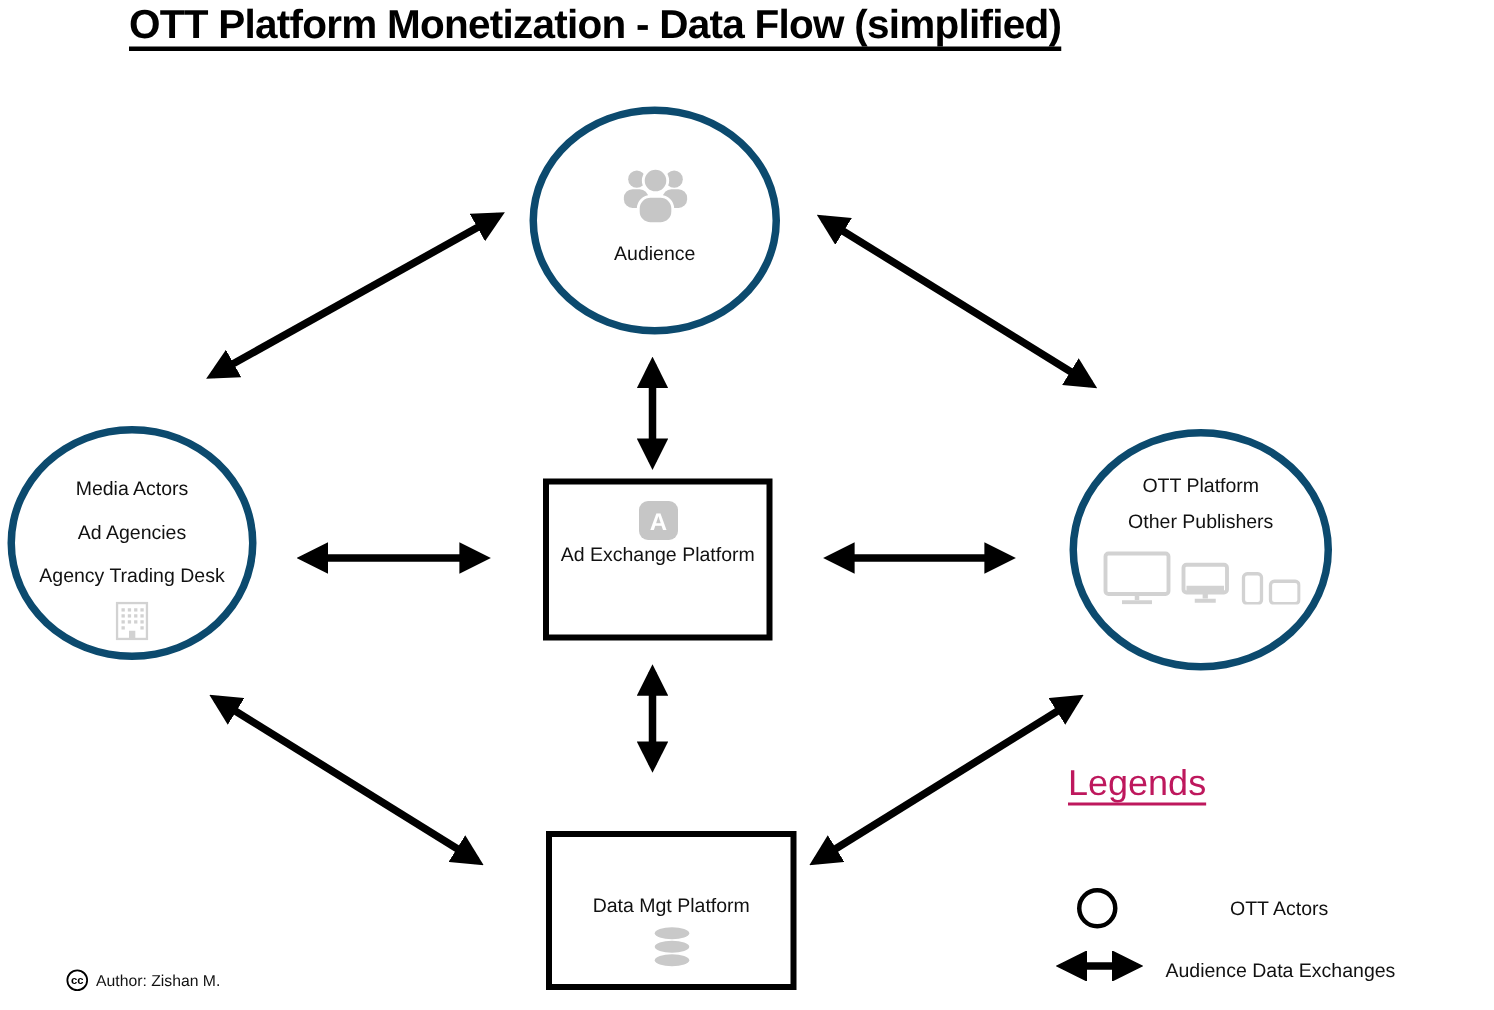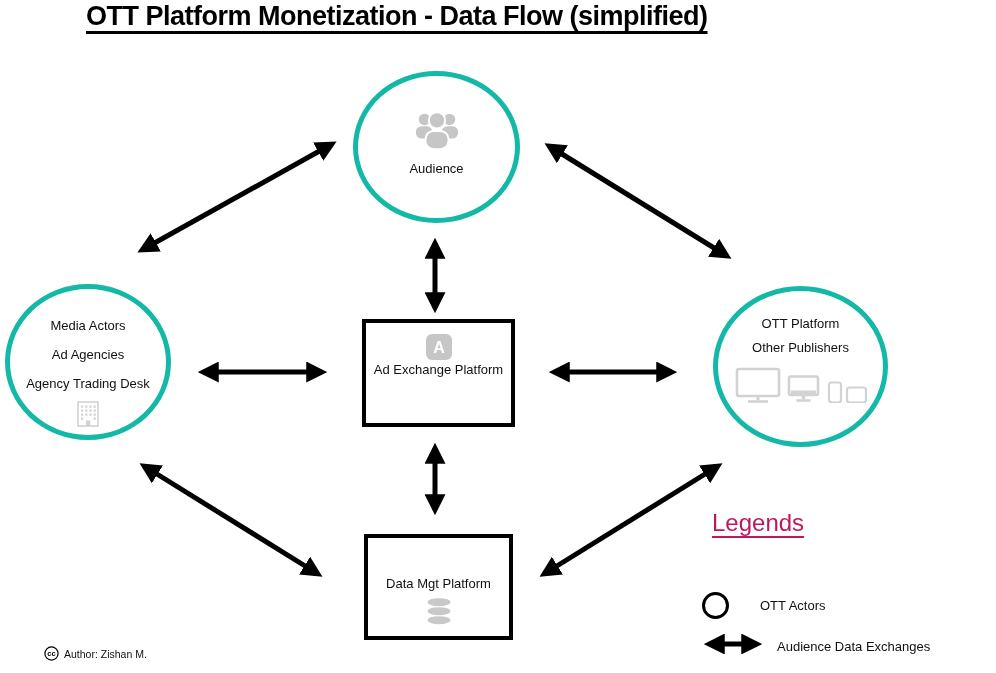--- a/index.html
+++ b/index.html
@@ -11,21 +11,21 @@
   }
   .page-title {
     position: absolute; left: 86px; top: 1px;
     font-size: 27px; font-weight: bold; letter-spacing: -0.5px;
     white-space: nowrap;
     text-decoration: underline; text-decoration-thickness: 3px;
     text-underline-offset: 6px; color: #000;
   }
   .overlay { position: absolute; left: 0; top: 0; }
   .circle-node {
-    position: absolute; border: 5px solid #14b8a6; border-radius: 50%;
+    position: absolute; border: 5px solid #0c4a6e; border-radius: 50%;
     background: #fff; display: flex; flex-direction: column;
     align-items: center; justify-content: center; text-align: center;
   }
   .rect-node {
     position: absolute; border: 4px solid #000; background: #fff;
     display: flex; flex-direction: column; align-items: center; text-align: center;
   }
   .node-label { font-size: 13px; color: #111; line-height: 15px; }
   .circle-line { font-size: 13px; line-height: 15px; margin: 7px 0; }
   .legend-heading {
@@ -127,35 +127,35 @@
           <rect x="56" y="23.5" width="25" height="3.5" fill="#d2d2d2" stroke="none"></rect>
           <line x1="68.5" y1="28" x2="68.5" y2="32" stroke-width="3.5"></line>
           <line x1="61.5" y1="33.5" x2="75.5" y2="33.5" stroke-width="2.6"></line>
         </g>
         <rect x="94" y="15.5" width="12" height="20" rx="2.5" stroke-width="2.2"></rect>
         <rect x="112" y="20.5" width="19" height="15" rx="2.5" stroke-width="2.2"></rect>
       </g>
     </svg>
   </div>
 
-  <div class="rect-node" style="left:364px; top:534px; width:149px; height:106px; padding-top:38px;">
+  <div class="rect-node" style="left:364px; top:554px; width:167px; height:106px; padding-top:38px;">
     <div class="node-label">Data Mgt Platform</div>
     <svg width="24" height="27" viewBox="0 0 24 27" style="margin-top:7px;">
       <g fill="#c9c9c9">
         <ellipse cx="12" cy="4.2" rx="11.5" ry="4"></ellipse>
         <ellipse cx="12" cy="13.2" rx="11.5" ry="4"></ellipse>
         <ellipse cx="12" cy="22.2" rx="11.5" ry="4"></ellipse>
       </g>
     </svg>
   </div>
 
   <div class="legend-heading">Legends</div>
 
 
-  <div class="legend-row" style="left:702px; top:592px;">
+  <div class="legend-row" style="left:718px; top:592px;gap:44px;">
     <div class="legend-circle-symbol"></div>
     <div class="legend-label" style="margin-left:31px;">OTT Actors</div>
   </div>
 
   <div class="legend-row" style="left:700px; top:634px;align-items:flex-end;">
     <svg width="66" height="20" viewBox="0 0 66 20">
       <defs>
         <marker id="ah2" viewBox="0 0 10 10" refX="7.5" refY="5" markerWidth="4.2" markerHeight="4.2" orient="auto-start-reverse" markerUnits="strokeWidth">
           <path d="M0 0 L10 5 L0 10 z" fill="#000"></path>
         </marker>

